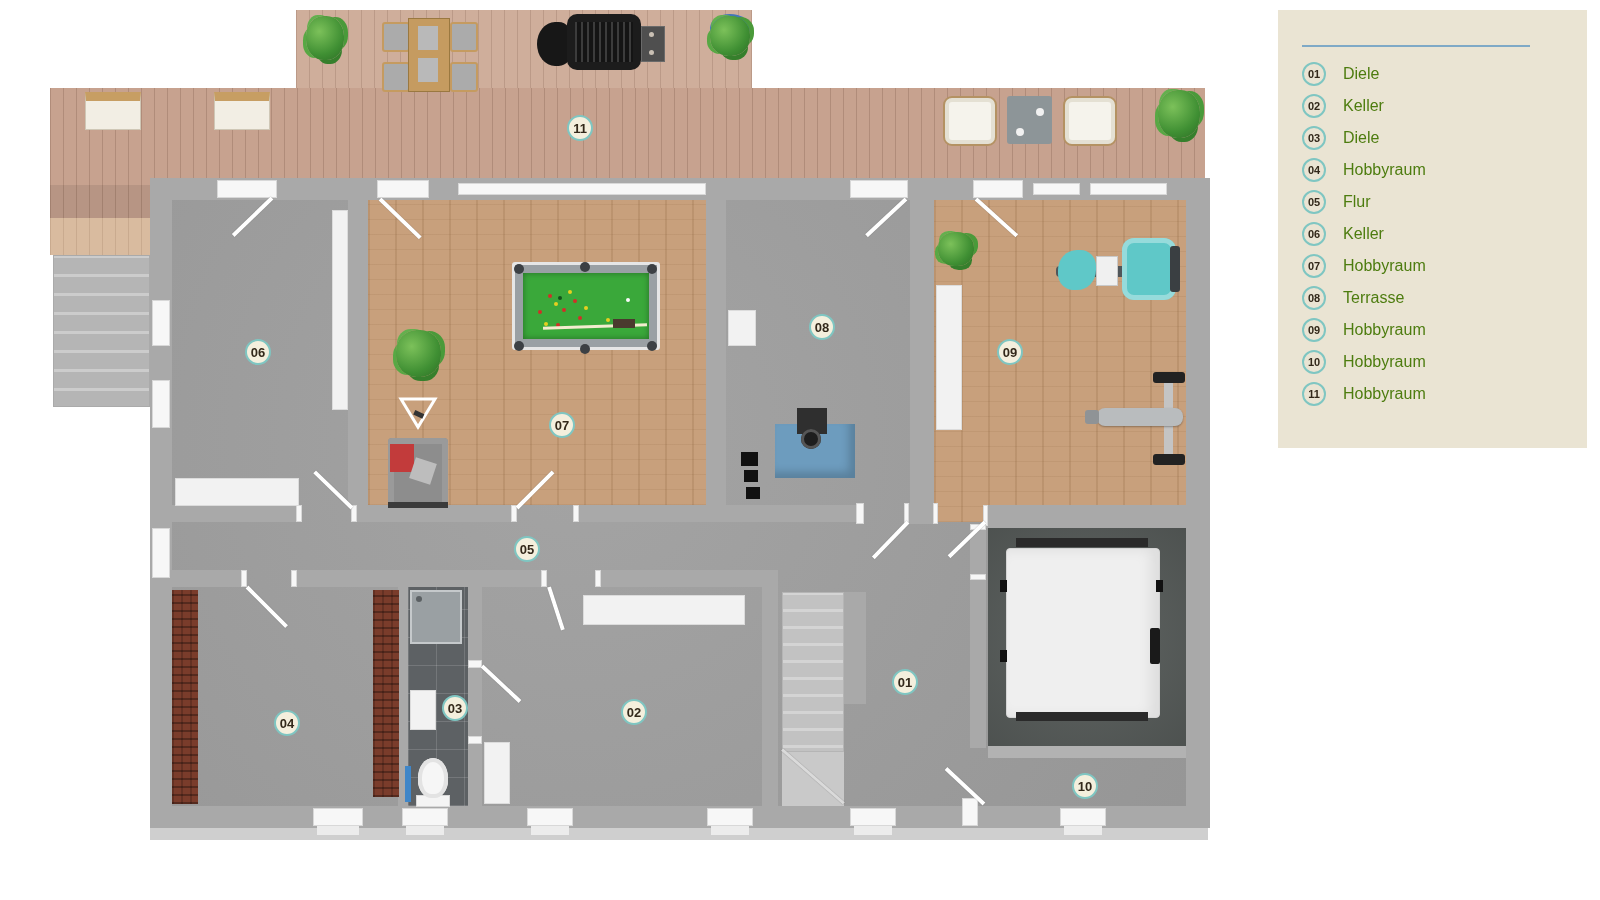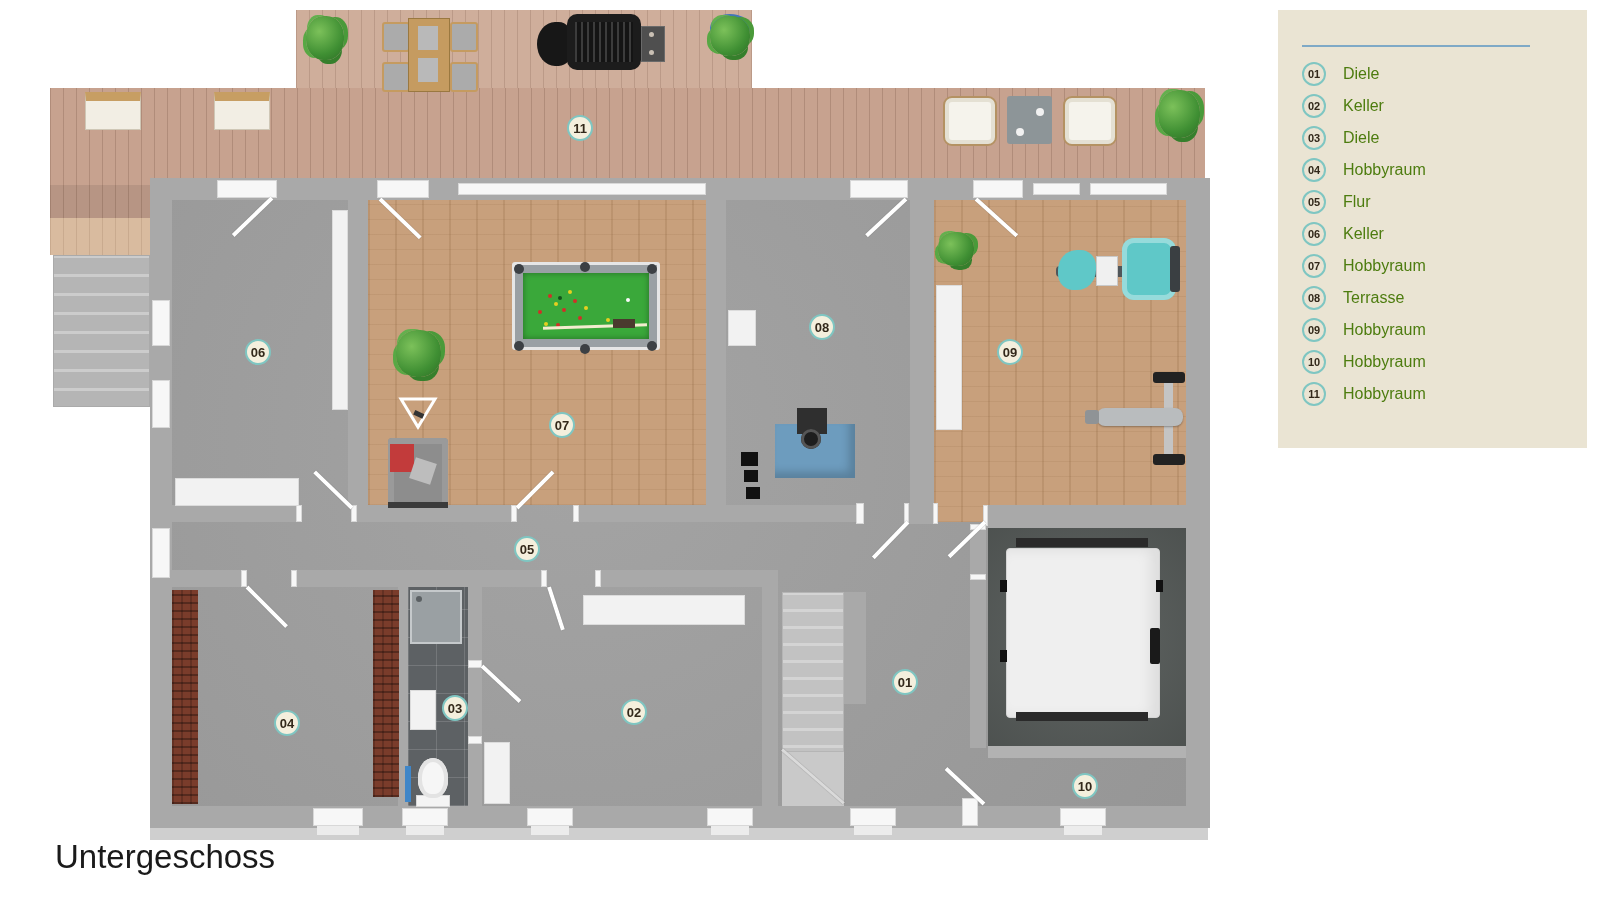--- a/index.html
+++ b/index.html
@@ -302,14 +302,13 @@
           <span class="lg-badge">10</span>
           <span class="lg-label">Hobbyraum</span>
         </div>
         <div class="lg-row">
           <span class="lg-badge">11</span>
           <span class="lg-label">Hobbyraum</span>
         </div>
       </div>
   </div>
 
-  <div class="page-title">Untergeschoss</div>
 </div>
 
 </body></html>

